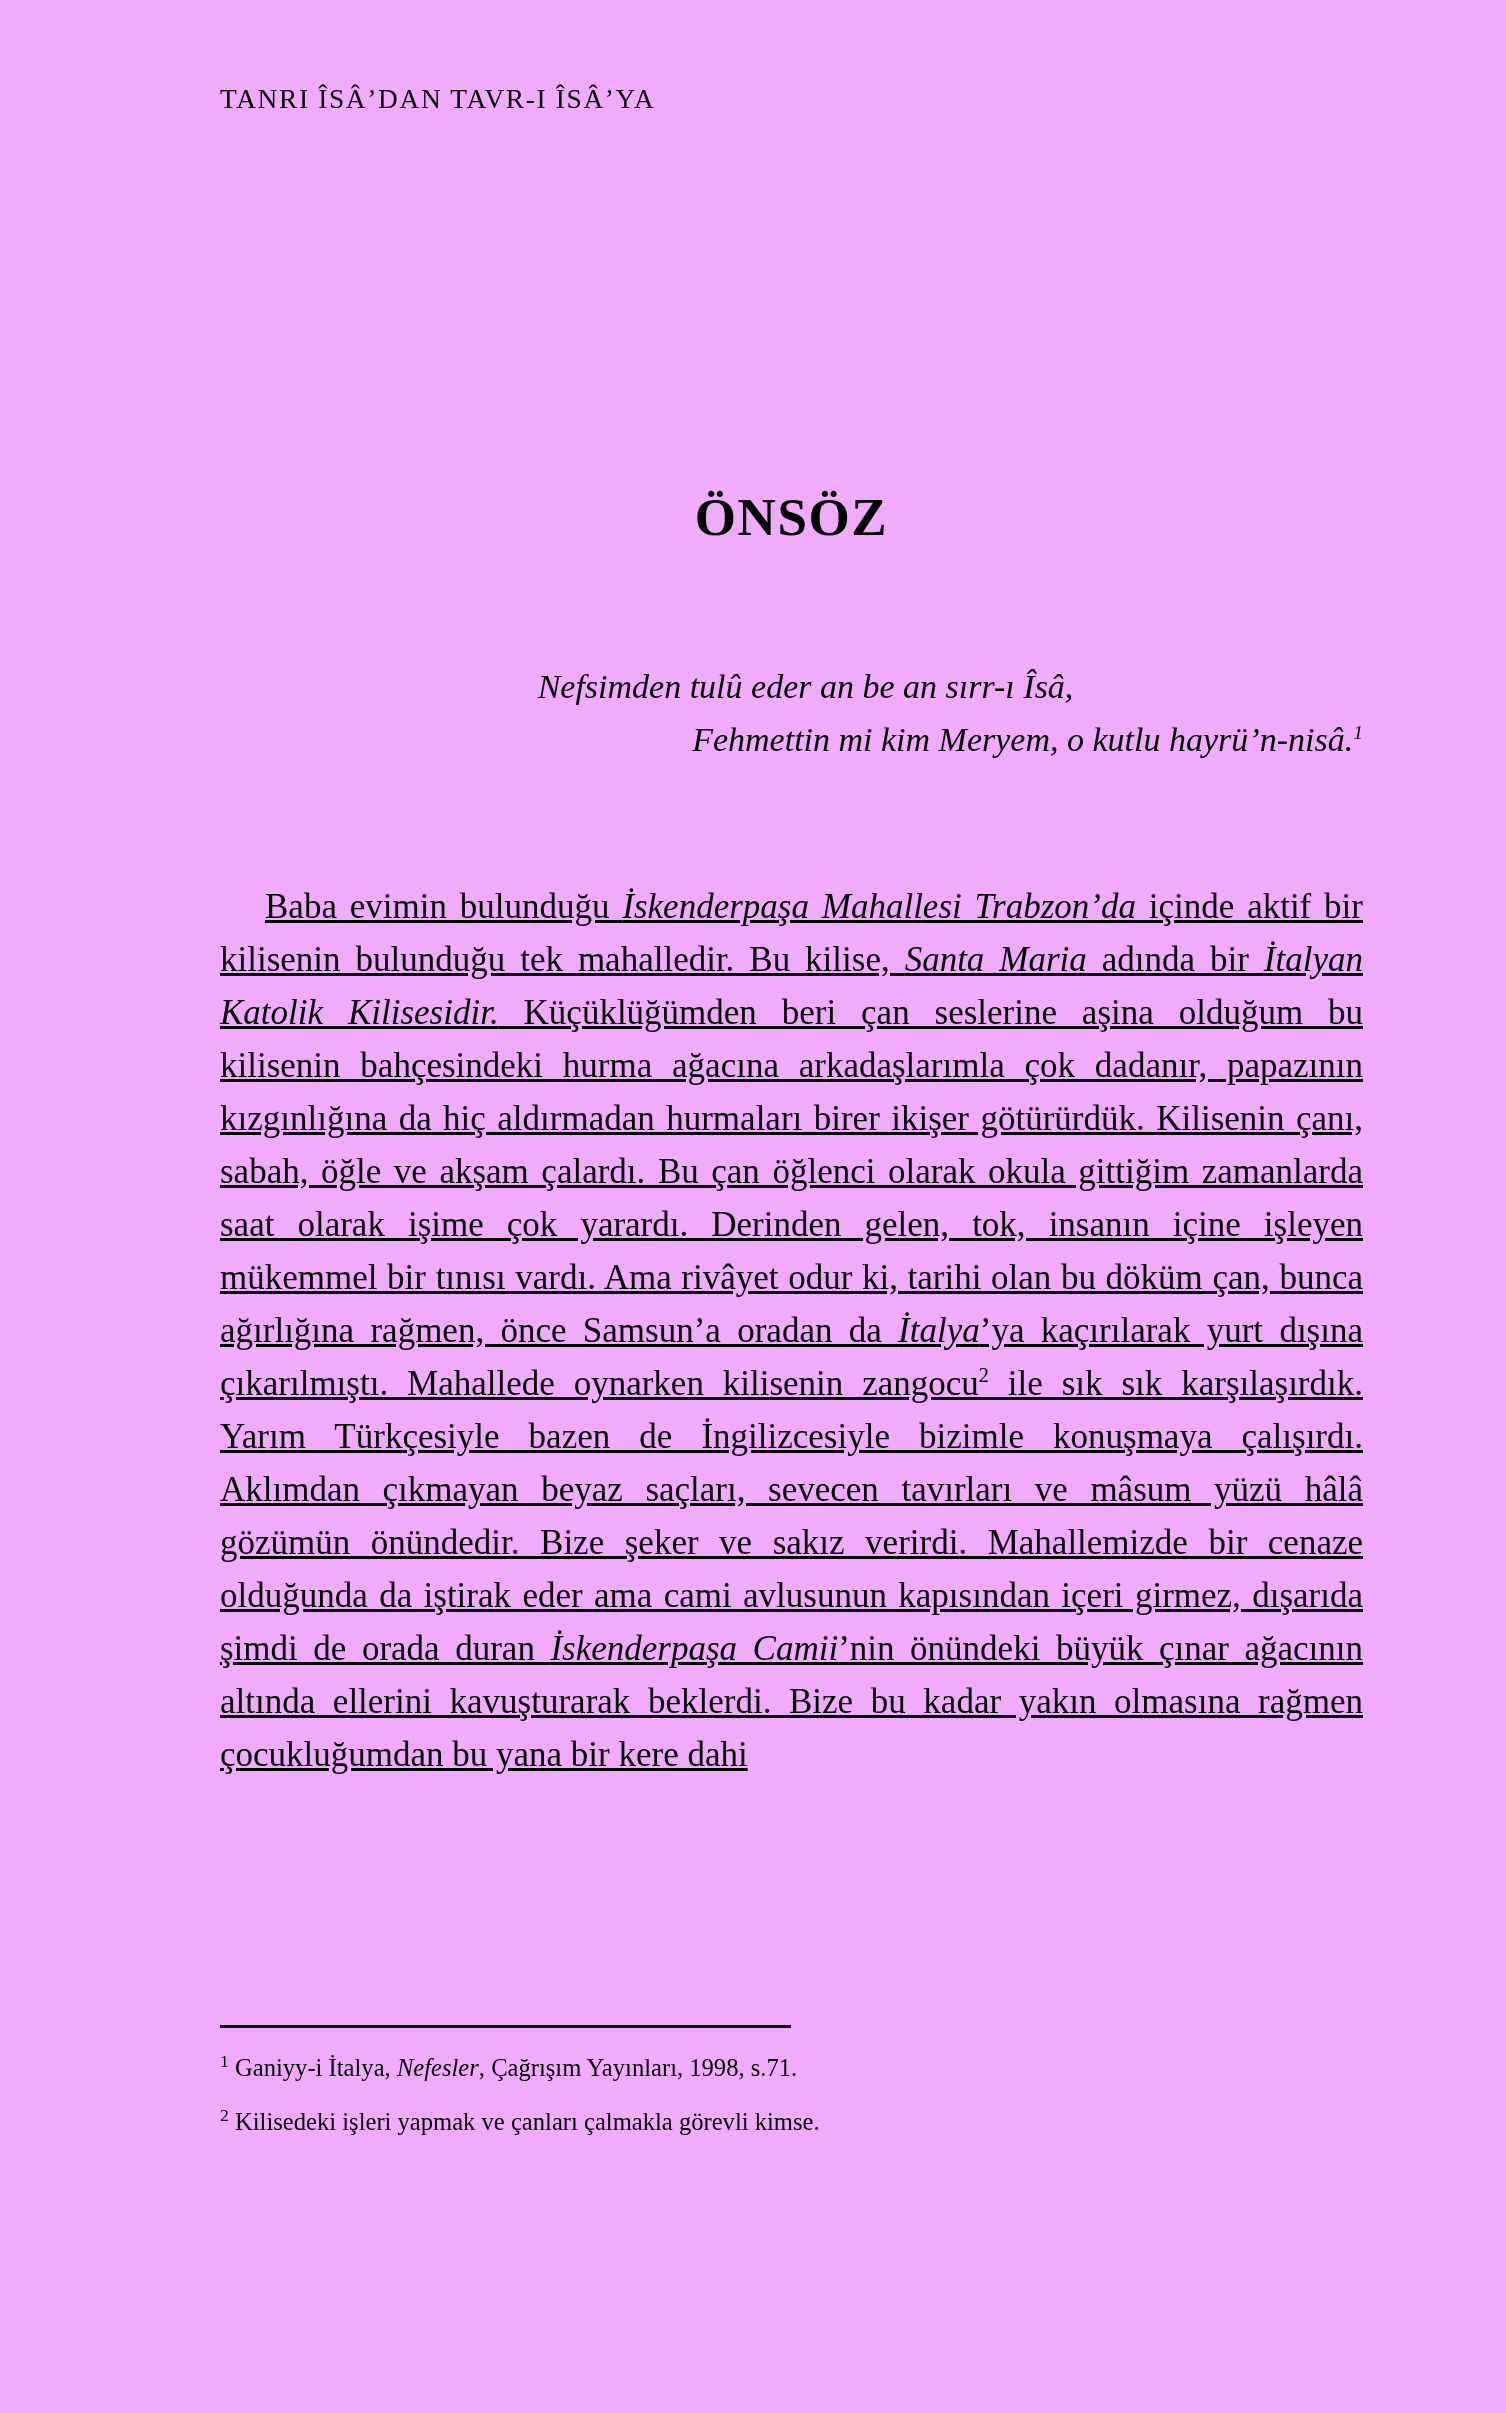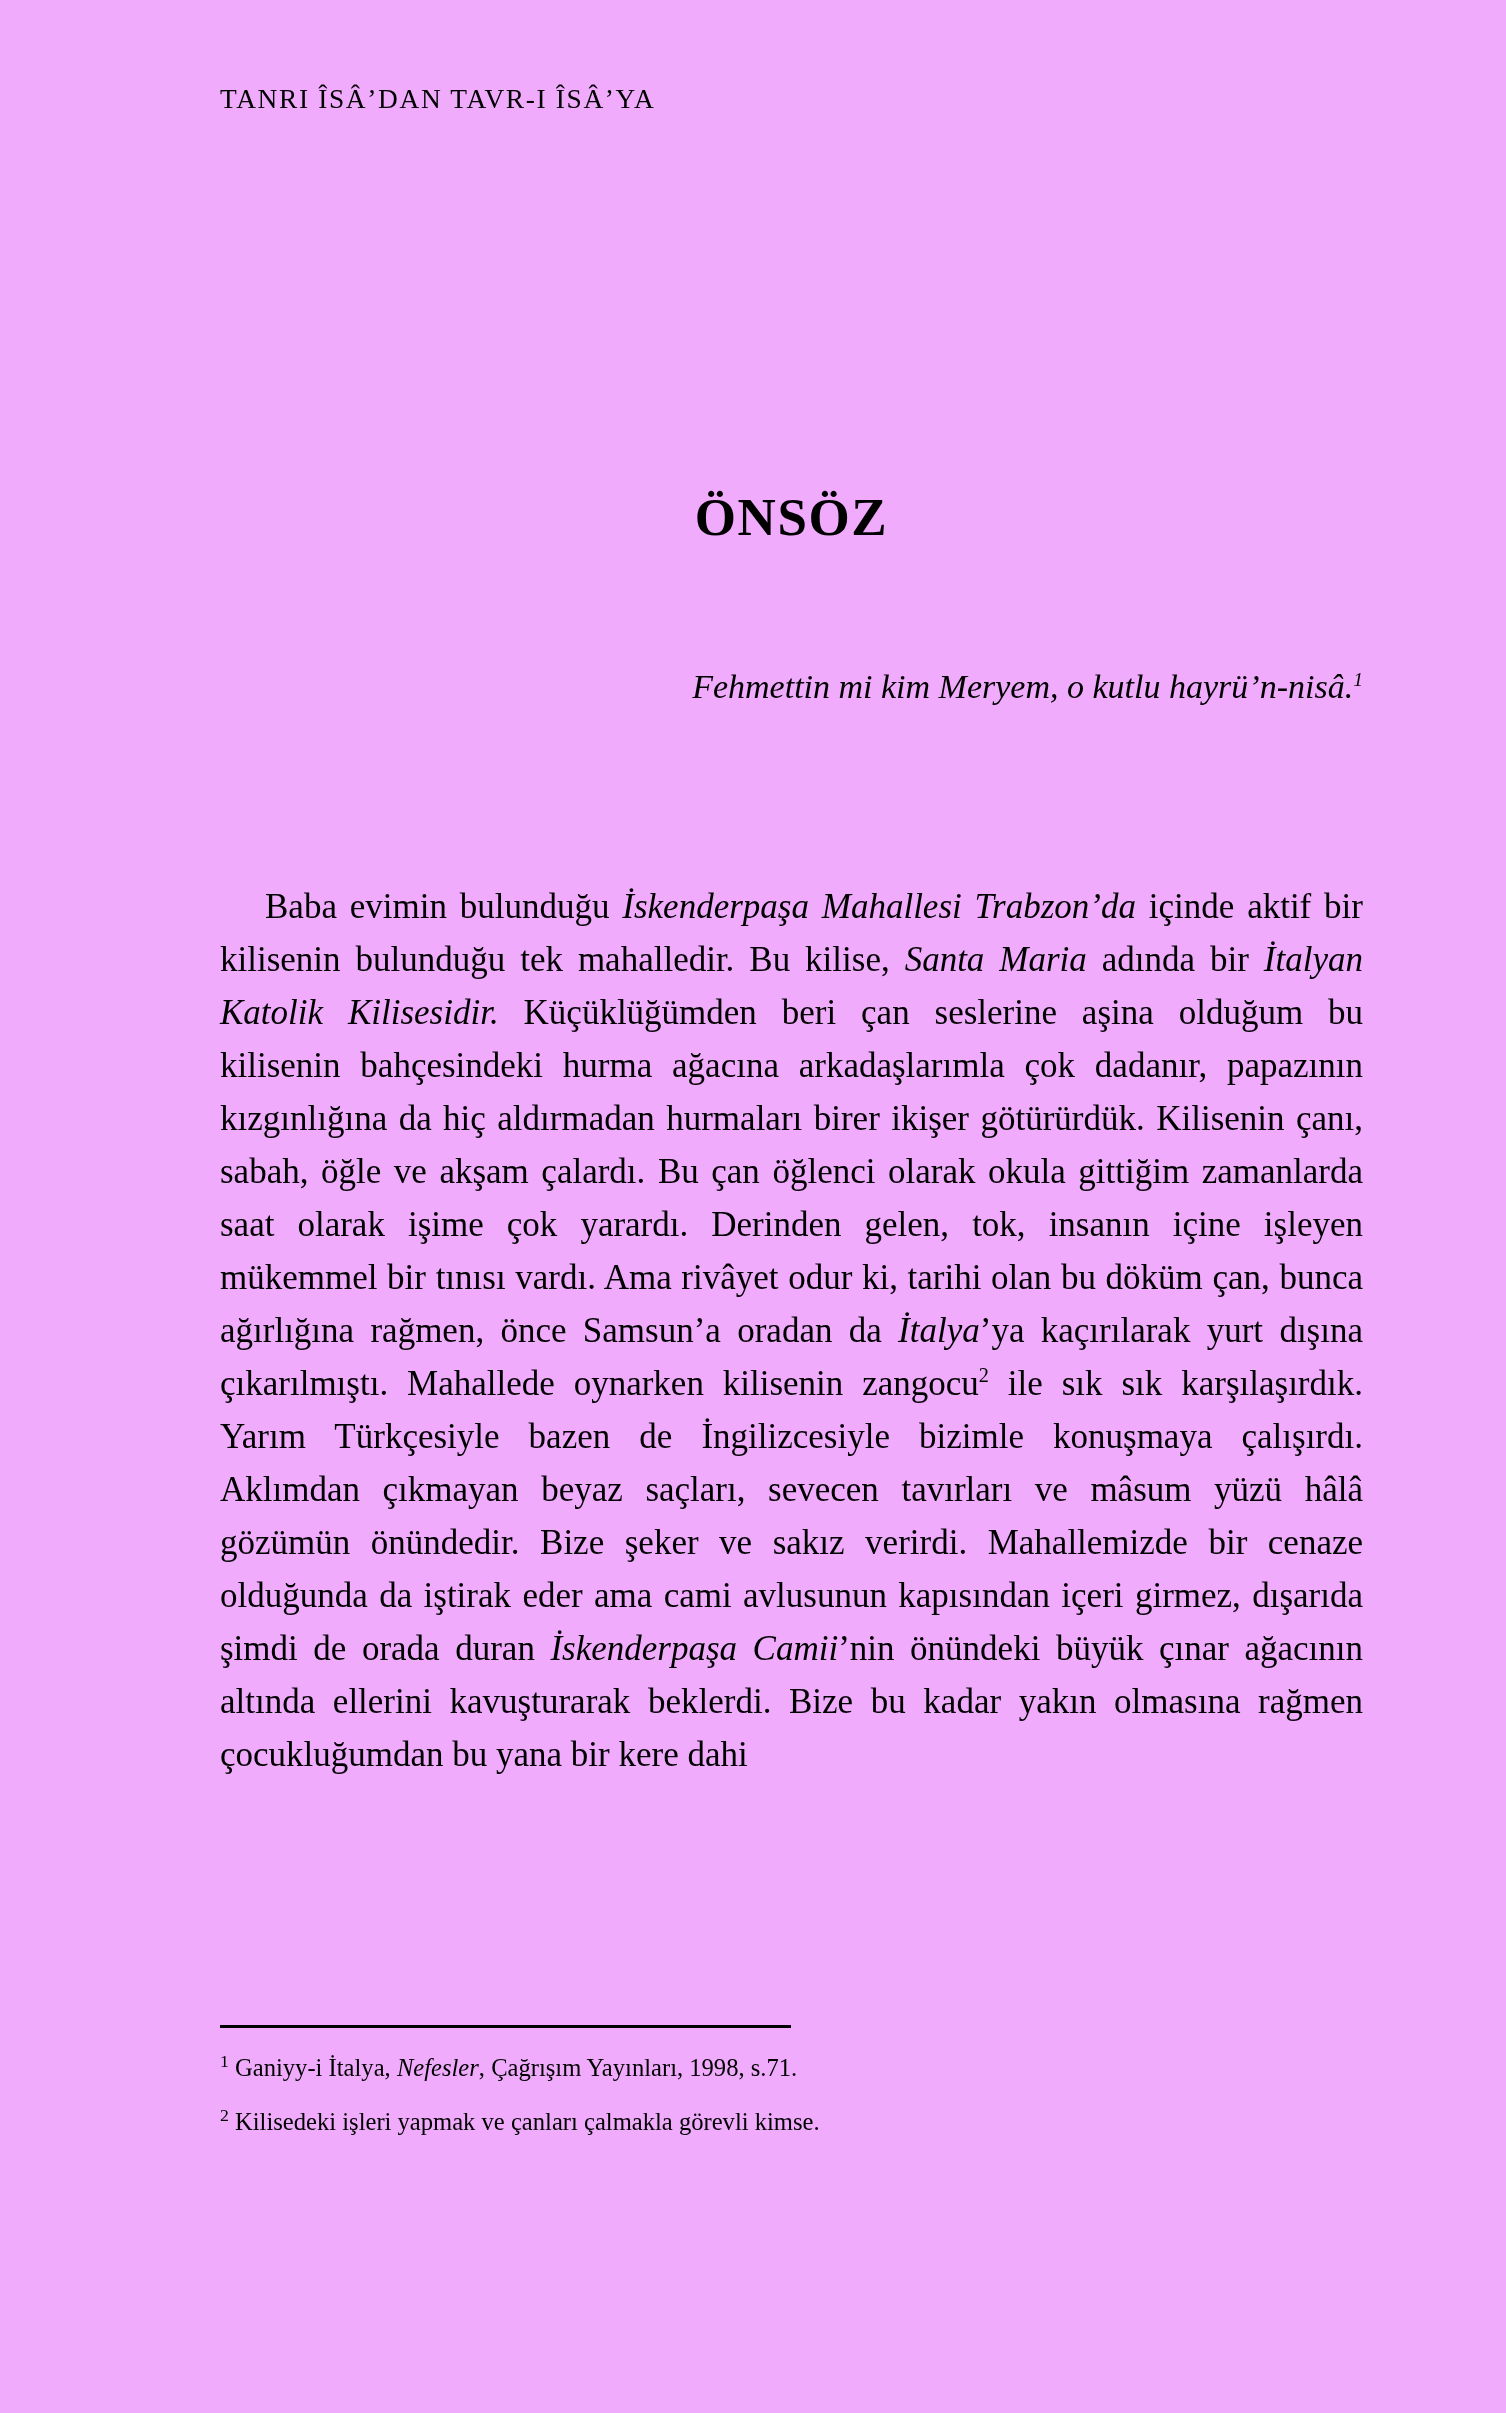--- a/index.html
+++ b/index.html
@@ -67,20 +67,21 @@
   .body-text {
     position: absolute;
     left: 220px;
     top: 880px;
     width: 1143px;
     font-size: 35px;
     line-height: 53px;
     text-align: justify;
     text-justify: inter-word;
     hyphens: none;
+    text-decoration: underline;
   }
   .body-text .indent { display: inline-block; width: 45px; }
   .body-text i { font-style: italic; }
 
   sup {
     font-size: 0.58em;
     vertical-align: super;
     line-height: 0;
   }
 
@@ -109,20 +110,21 @@
 </head>
 <body>
 
 <div class="page">
 
   <div class="running-header">TANRI ÎSÂ’DAN TAVR-I ÎSÂ’YA</div>
 
   <h1 class="chapter-title">ÖNSÖZ</h1>
 
   <div class="epigraph">
+    <span class="eline eline-1">Nefsimden tulû eder an be an sırr-ı Îsâ,</span>
     <span class="eline eline-2">
       <span>Fehmettin mi kim Meryem, o kutlu hayrü’n-nisâ.</span><sup>1</sup>
     </span>
   </div>
 
   <div class="body-text">
     <span class="indent"></span><span>Baba evimin bulunduğu </span><i>İskenderpaşa Mahallesi Trabzon’da</i><span> içinde aktif bir kilisenin bulunduğu tek mahalledir. Bu kilise, </span><i>Santa Maria</i><span> adında bir </span><i>İtalyan Katolik Kilisesidir.</i><span> Küçüklüğümden beri çan seslerine aşina olduğum bu kilisenin bahçesindeki hurma ağacına arkadaşlarımla çok dadanır, papazının kızgınlığına da hiç aldırmadan hurmaları birer ikişer götürürdük. Kilisenin çanı, sabah, öğle ve akşam çalardı. Bu çan öğlenci olarak okula gittiğim zamanlarda saat olarak işime çok yarardı. Derinden gelen, tok, insanın içine işleyen mükemmel bir tınısı vardı. Ama rivâyet odur ki, tarihi olan bu döküm çan, bunca ağırlığına rağmen, önce Samsun’a oradan da </span><i>İtalya</i><span>’ya kaçırılarak yurt dışına çıkarılmıştı. Mahallede oynarken kilisenin zangocu</span><sup>2</sup><span> ile sık sık karşılaşırdık. Yarım Türkçesiyle bazen de İngilizcesiyle bizimle konuşmaya çalışırdı. Aklımdan çıkmayan beyaz saçları, sevecen tavırları ve mâsum yüzü hâlâ gözümün önündedir. Bize şeker ve sakız verirdi. Mahallemizde bir cenaze olduğunda da iştirak eder ama cami avlusunun kapısından içeri girmez, dışarıda şimdi de orada duran </span><i>İskenderpaşa Camii</i><span>’nin önündeki büyük çınar ağacının altında ellerini kavuşturarak beklerdi. Bize bu kadar yakın olmasına rağmen çocukluğumdan bu yana bir kere dahi</span>
   </div>
 
   <div class="footnote-area">

